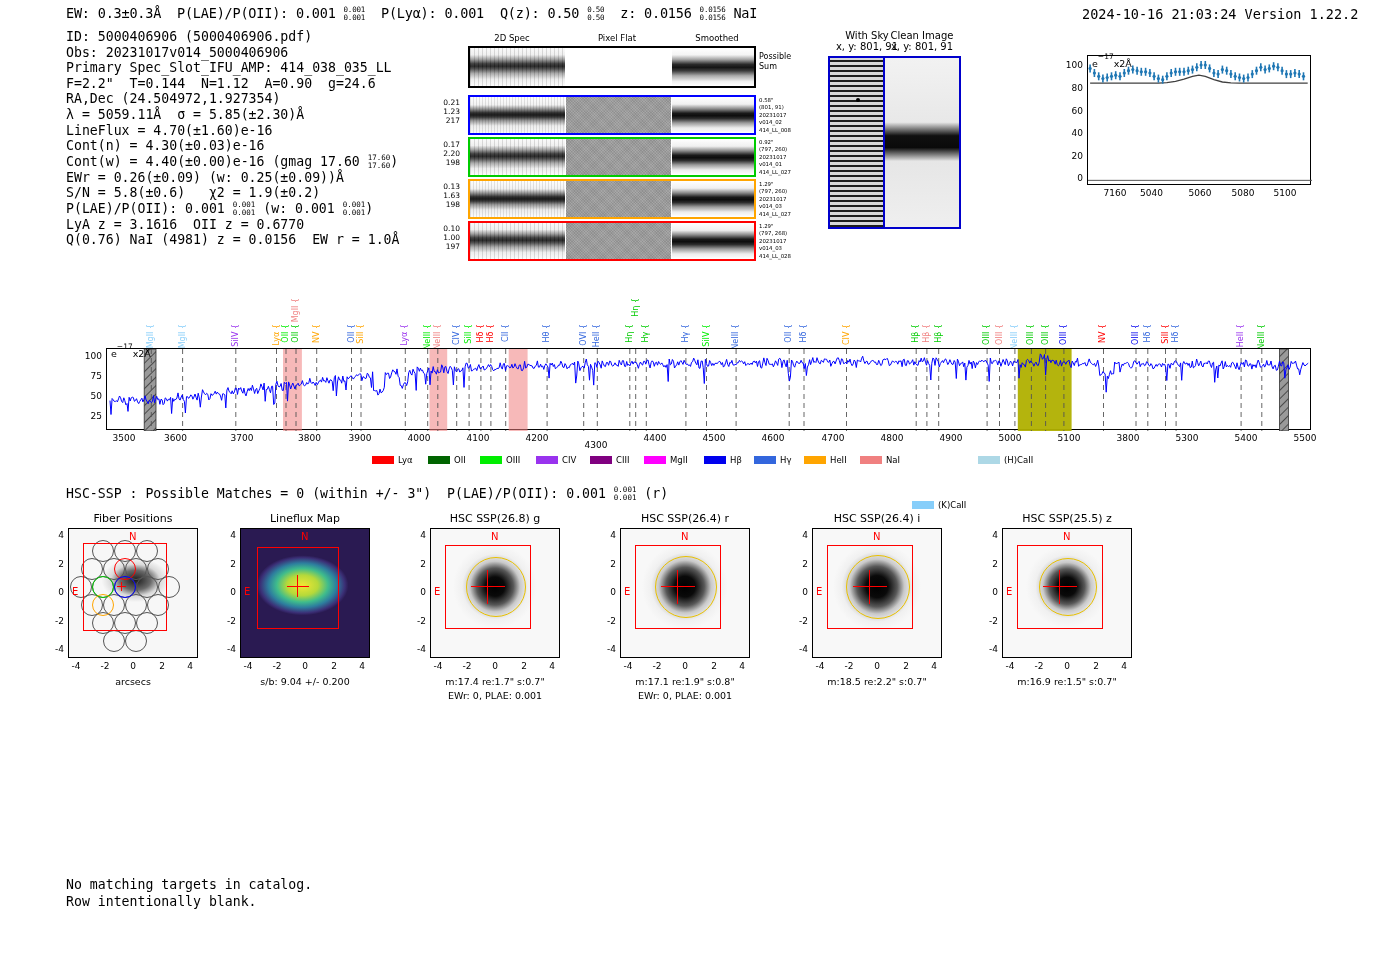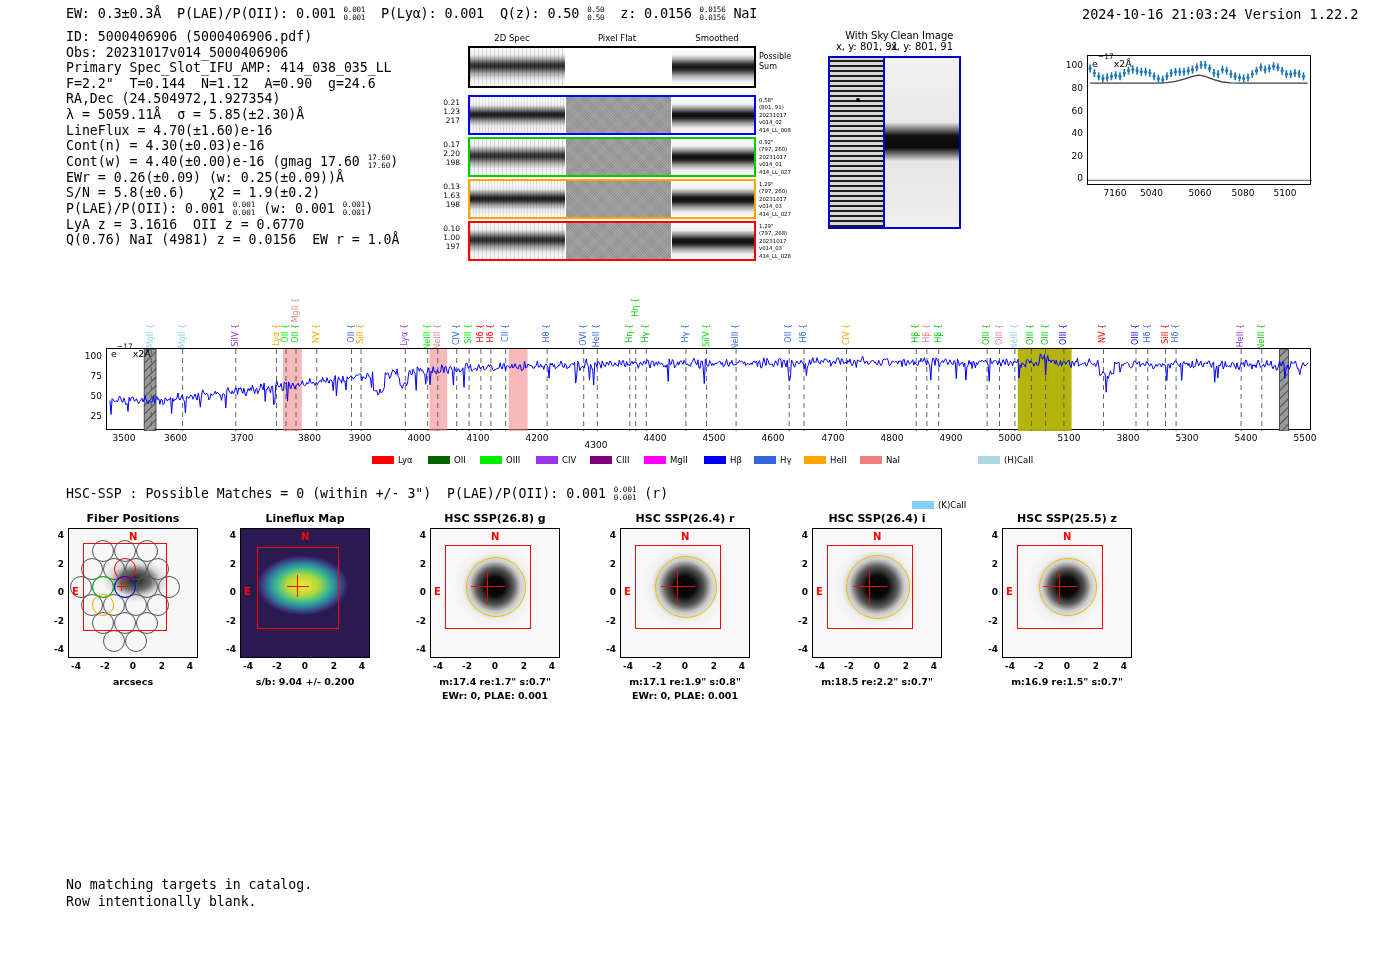--- a/index.html
+++ b/index.html
@@ -446,21 +446,21 @@
     <div class="lg" style="left:332px;top:0;"><i style="background:#0000ee;"></i><span>Hβ</span></div>
     <div class="lg" style="left:382px;top:0;"><i style="background:#3366dd;"></i><span>Hγ</span></div>
     <div class="lg" style="left:432px;top:0;"><i style="background:#ffa500;"></i><span>HeII</span></div>
     <div class="lg" style="left:488px;top:0;"><i style="background:#f08080;"></i><span>NaI</span></div>
     <div class="lg" style="left:540px;top:0;margin-top:45px;"><i style="background:#87cefa;"></i><span>(K)CaII</span></div>
     <div class="lg" style="left:606px;top:0;"><i style="background:#add8e6;"></i><span>(H)CaII</span></div>
   </div>
 
 <div class="abs mono" style="top:486px;left:66px;font-size:13.2px;white-space:pre;"><span>HSC-SSP : Possible Matches = 0 (within +/- 3")  P(LAE)/P(OII): 0.001 </span><span class="frac"><span>0.001</span><br><span>0.001</span></span><span> (r)</span></div>
 
-<div id="cutout-row" class="abs" style="top:512px;left:0px;width:1400px;height:210px;font-weight:bold;">
+<div id="cutout-row" class="abs" style="top:512px;left:0px;width:1400px;height:210px;">
     <div class="abs" style="left:68px;top:0px;width:140px;">
       <div class="ax-title" style="left:0;top:0;width:130px;">Fiber Positions</div>
       <div class="axes" style="left:0;top:16px;width:130px;height:130px;overflow:hidden;">
         <div style="position:absolute;inset:0;background:
               radial-gradient(ellipse 34px 22px at 52% 40%, #1a1a1a 0%, #6a6a6a 45%, #d9d9d9 72%, #f7f7f7 100%),
               radial-gradient(ellipse 14px 10px at 6% 86%, #9a9a9a 0%, #f4f4f4 85%), #fbfbfb;"></div>
         <div class="fiber" style="left:23px;top:11px;width:22px;height:22px;"></div>
         <div class="fiber" style="left:45px;top:11px;width:22px;height:22px;"></div>
         <div class="fiber" style="left:67px;top:11px;width:22px;height:22px;"></div>
         <div class="fiber" style="left:12px;top:29px;width:22px;height:22px;"></div>

